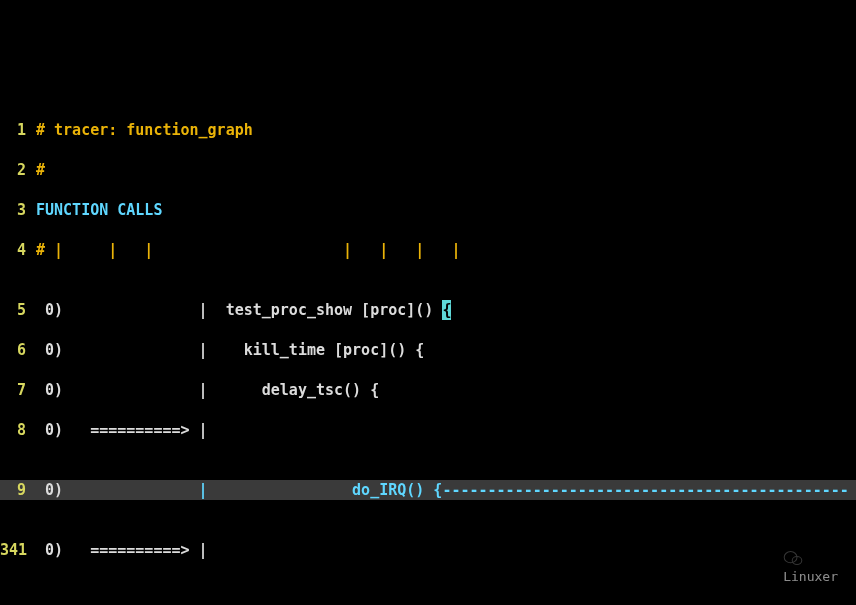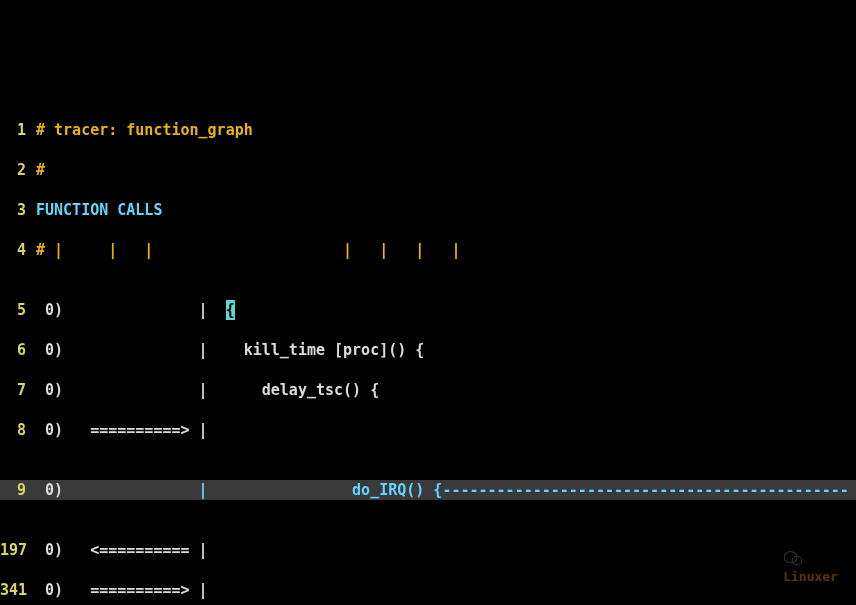--- a/index.html
+++ b/index.html
@@ -22,47 +22,46 @@
   .comment { color: #eab308; }
   .fnname { color: #5fd7ff; }
   .plain { color: #dcdcdc; }
   .hlline { background: #3a3a3a; width: 100%; }
   .hl-inner { color: #5fd7ff; }
   .cursor-op { background:#5fd7d7; color:#000; }
   .watermark {
     position: absolute;
     right: 18px;
     bottom: 18px;
-    color: #a16207;
+    color: #ffffff;
     font-size: 13px;
-    font-weight: bold;
+    font-weight: normal;
     opacity: 0.55;
   }
   .watermark svg { vertical-align: middle; opacity:0.7; }
 </style>
 </head>
 <body>
 
 
 
 <div>
 
 <div class="line"><span class="lineno">1</span><span class="comment txt"># tracer: function_graph</span></div>
 <div class="line"><span class="lineno">2</span><span class="comment txt">#</span></div>
 <div class="line"><span class="lineno">3</span><span class="fnname txt">FUNCTION CALLS</span></div>
 <div class="line"><span class="lineno">4</span><span class="comment txt"># |     |   |                     |   |   |   |</span></div>
 
-<div class="line"><span class="lineno">5</span><span class="plain txt"> 0)               |  </span><span class="cursor-op txt">{</span></div>
+<div class="line"><span class="lineno">5</span><span class="plain txt"> 0)               |  </span><span class="plain txt">test_proc_show [proc]() </span><span class="cursor-op txt">{</span></div>
 <div class="line"><span class="lineno">6</span><span class="plain txt"> 0)               |  </span><span class="plain txt">  kill_time [proc]() {</span></div>
 <div class="line"><span class="lineno">7</span><span class="plain txt"> 0)               |  </span><span class="plain txt">    delay_tsc() {</span></div>
 <div class="line"><span class="lineno">8</span><span class="plain txt"> 0)   ==========&gt; |</span></div>
 
 <div class="line hlline"><span class="lineno-w">9</span><span class="plain txt"> 0)               </span><span class="hl-inner txt">|  </span><span class="hl-inner txt">              </span><span class="hl-inner txt">do_IRQ() {</span><span class="hl-inner txt">---------------------------------------------</span></div>
 
-<div class="line"><span class="lineno">197</span><span class="plain txt"> 0)   &lt;========== |</span></div>
 <div class="line"><span class="lineno">341</span><span class="plain txt"> 0)   ==========&gt; |</span></div>
 
 
 
 
 
 
 
 
 

